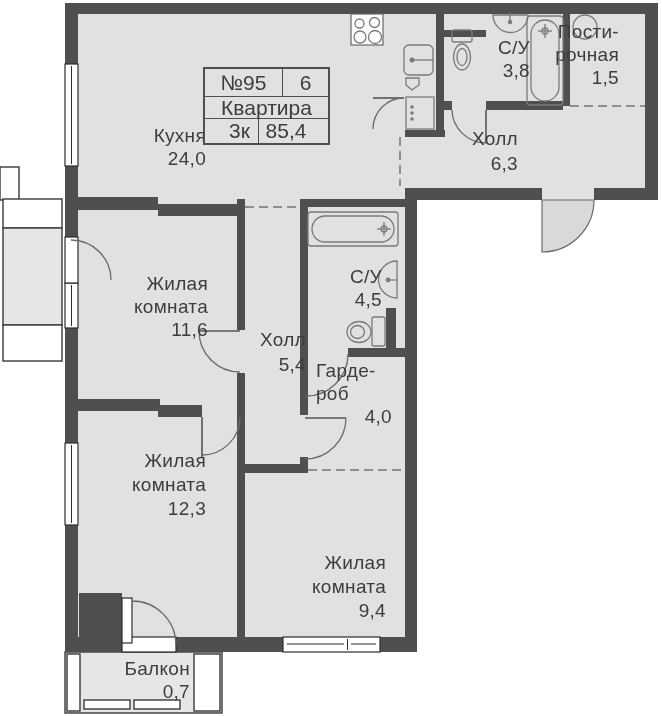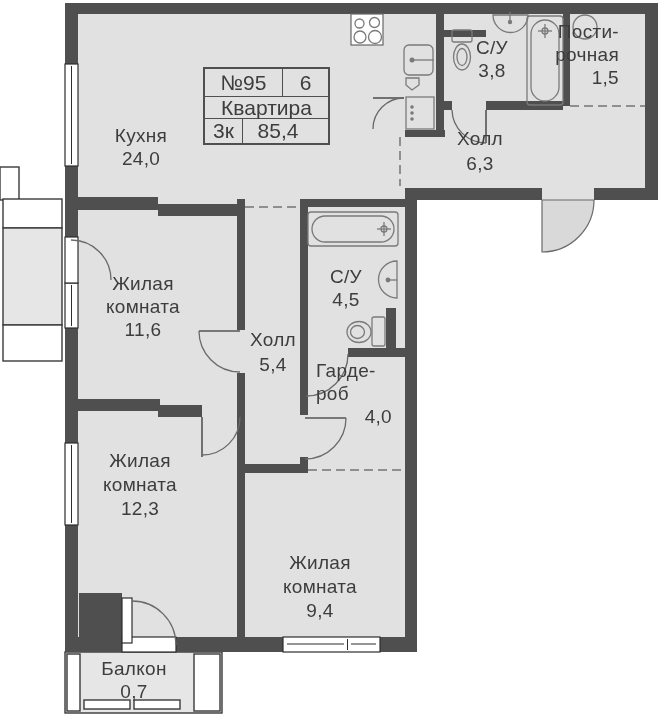--- a/index.html
+++ b/index.html
@@ -12,30 +12,30 @@
   .winl{stroke:var(--window-frame,#2e2e2e);stroke-width:1;fill:none;}
   .door{stroke:#6a6a6a;fill:none;stroke-width:1.3;}
   .leaf{stroke:#555;stroke-width:1.6;fill:none;}
   .swing{fill:var(--swing,#d9d9d9);stroke:#6a6a6a;stroke-width:1.2;}
   .fix{stroke:var(--fixture,#7a7a7a);fill:none;stroke-width:1.3;}
   .fixf{fill:var(--fixture,#7a7a7a);stroke:none;}
   .fixw{fill:#fff;stroke:#666;stroke-width:1.2;}
   .dash{stroke:var(--dash,#8f8f8f);stroke-width:2;stroke-dasharray:9 5;fill:none;}
   .ext{fill:#e6e6e6;stroke:#3a3a3a;stroke-width:1.4;}
   .extw{fill:#fff;stroke:#3a3a3a;stroke-width:1.4;}
-  .lbl{position:absolute;font-size:19px;line-height:23px;text-align:center;
+  .lbl{position:absolute;font-size:19px;line-height:23px;text-align:right;
        letter-spacing:.3px;white-space:nowrap;}
   .lbl.left{text-align:left;} .lbl.right{text-align:right;}
   #info-table{position:absolute;left:203px;top:67px;width:127px;height:78px;
       background:var(--floor,#e1e1e1);border:2px solid var(--wall,#4f4f4f);
       box-sizing:border-box;font-size:21px;display:flex;flex-direction:column;}
   #info-table .row{display:flex;border-bottom:1.5px solid var(--wall,#4f4f4f);}
   #info-table .row:last-child{border-bottom:none;}
   #info-table .cell{display:flex;align-items:center;justify-content:center;box-sizing:border-box;}
-  .r1{height:29px;} .r2{height:21px;} .r3{height:24px;}
+  .r1{height:29px;} .r2{height:21px;} .r3{height:24px;margin-left:16px;}
   .c-num{width:78px;border-right:1.5px solid var(--wall,#4f4f4f);}
   .c-flr{flex:1;}
   .c-rm{width:38px;border-right:1.5px solid var(--wall,#4f4f4f);}
   .c-area{flex:1;justify-content:flex-end;padding-right:15px;}
 </style>
 </head>
 <body>
 
 <div id="plan">
 <svg width="662" height="716" viewBox="0 0 662 716">

